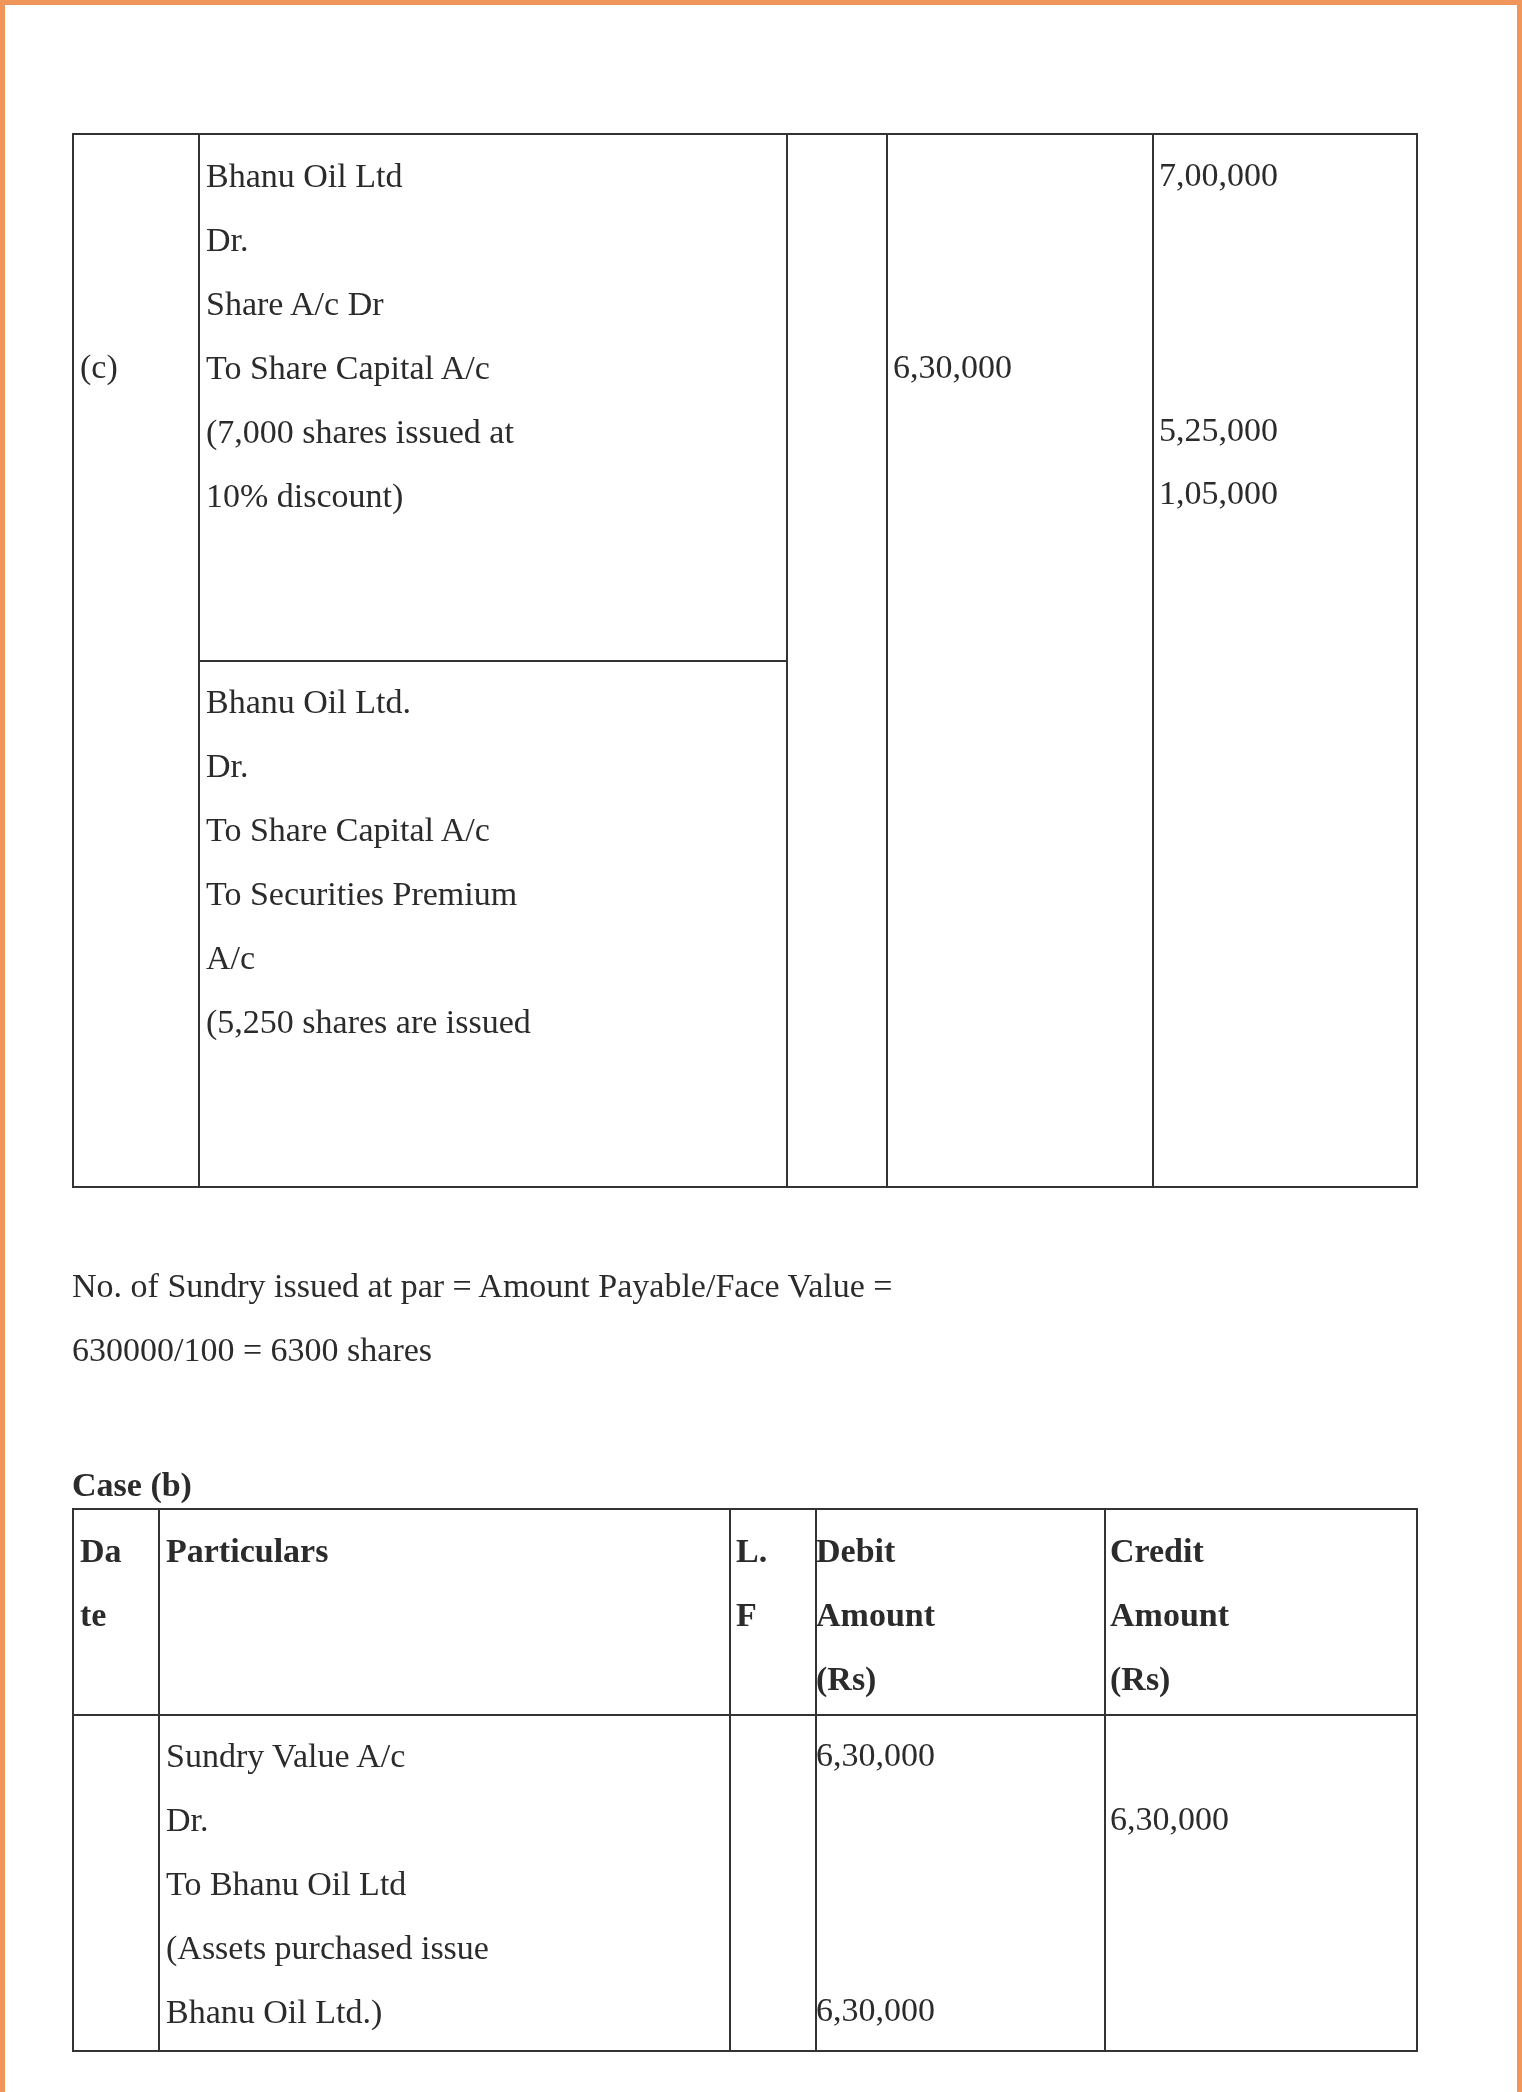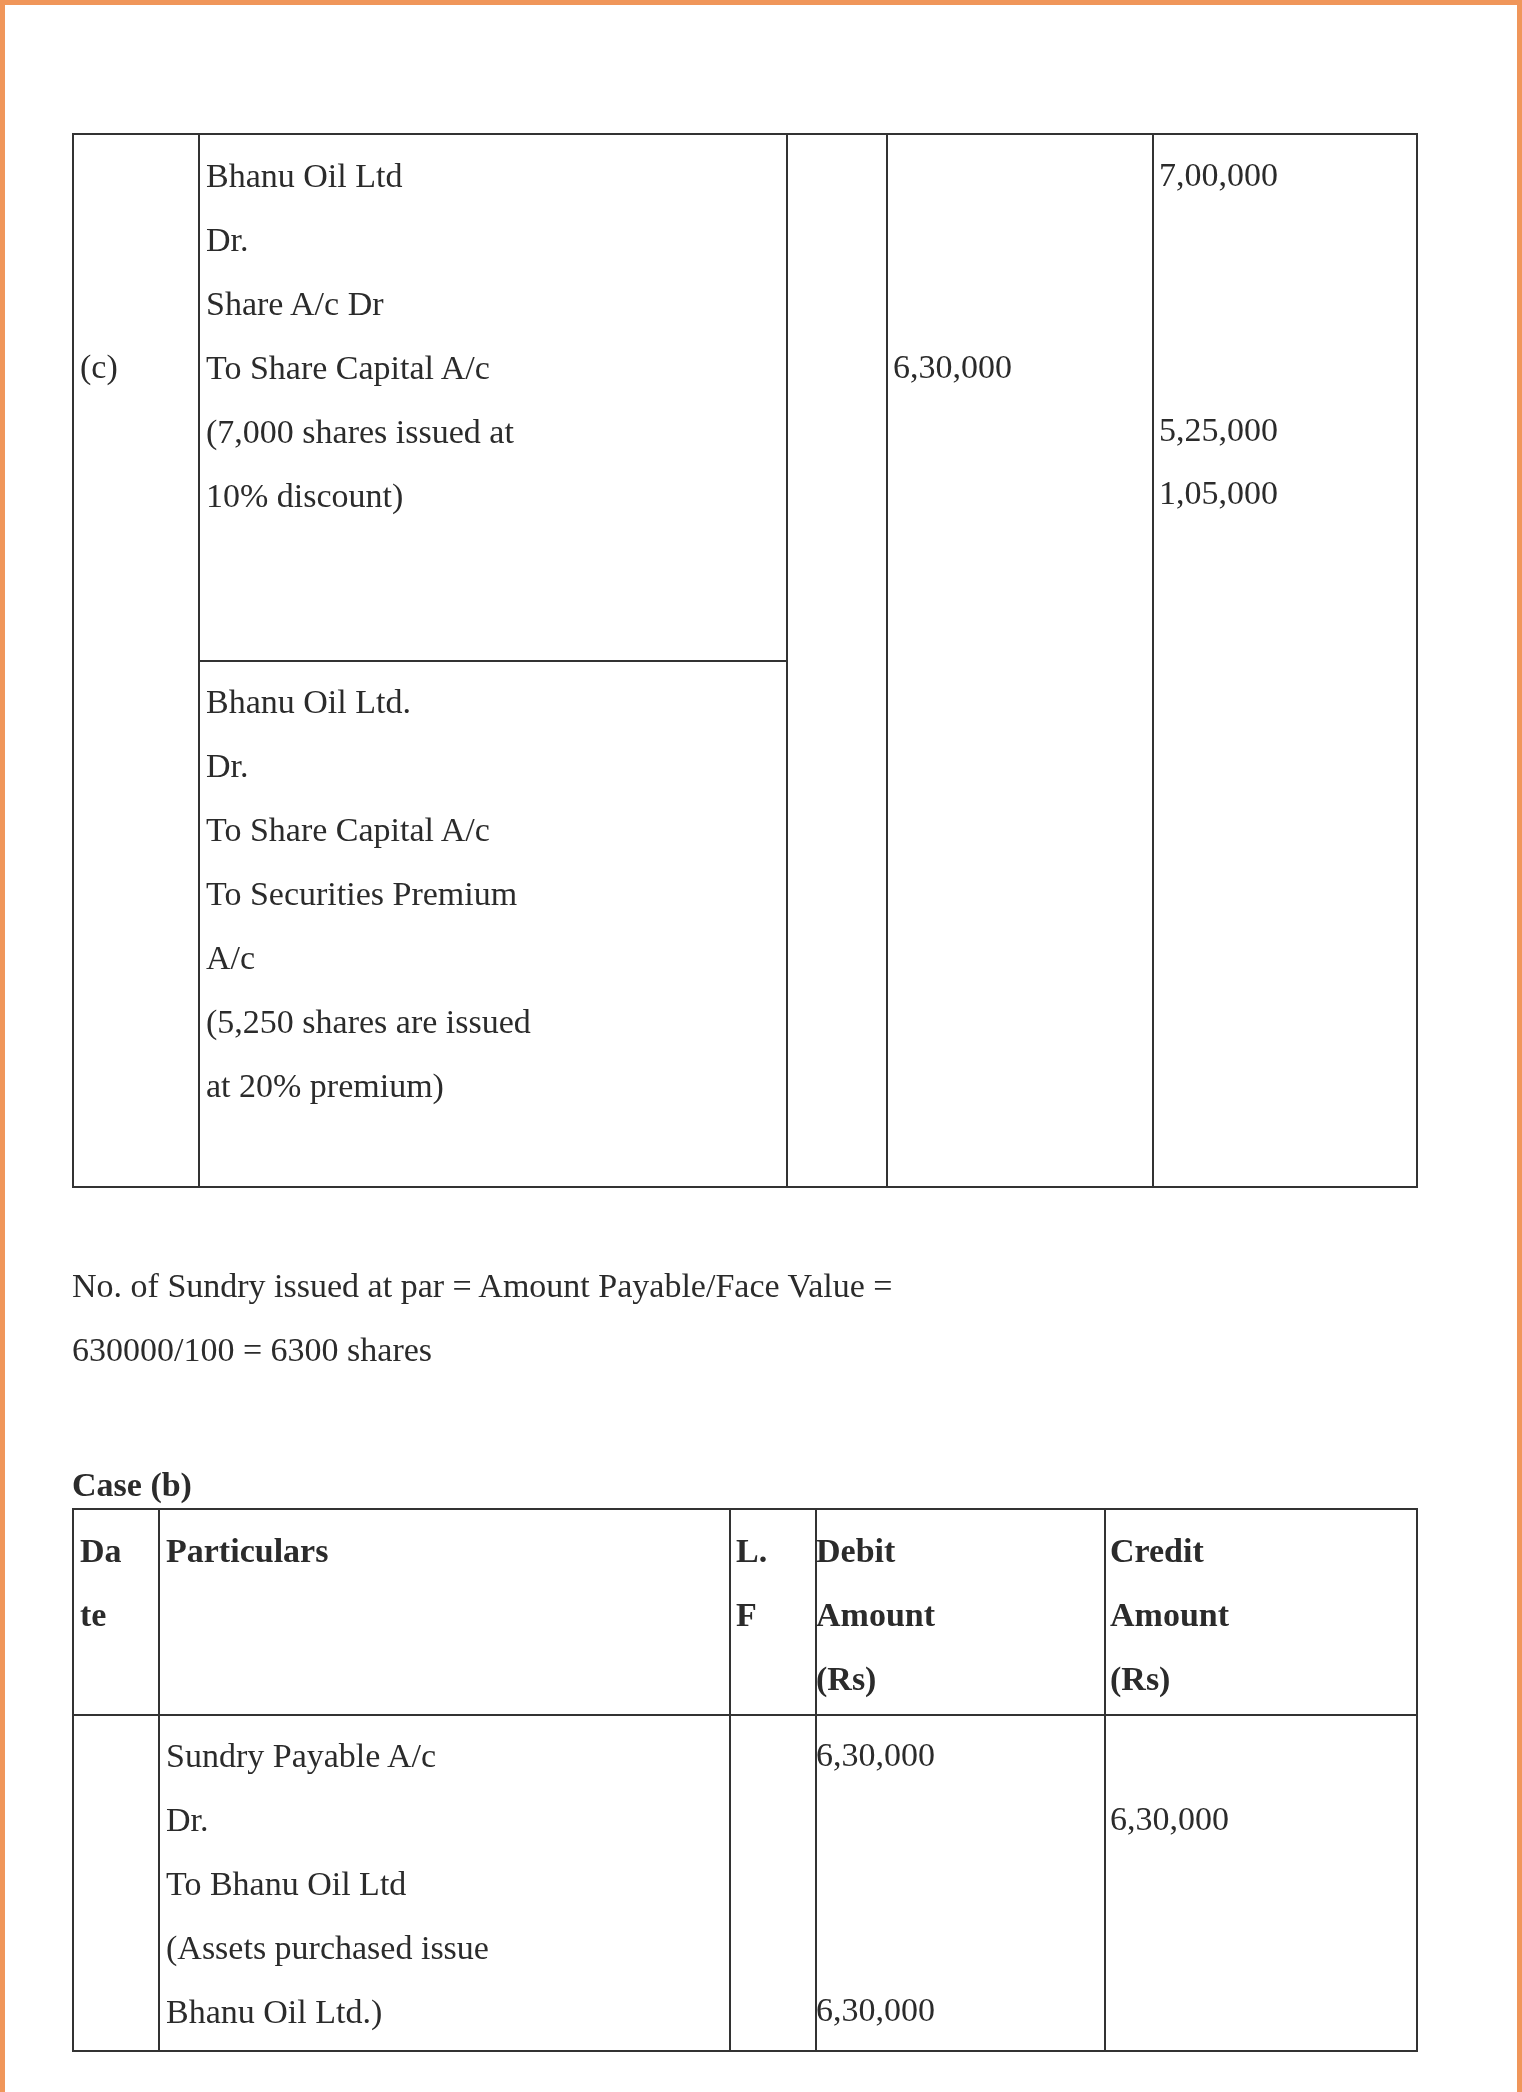--- a/index.html
+++ b/index.html
@@ -70,21 +70,20 @@
   <div class="abs txt" style="left:1159px; top:398px;">5,25,000</div>
   <div class="abs txt" style="left:1159px; top:461px;">1,05,000</div>
 
   <div class="abs" style="left:206px; top:670px;">
     <div class="txt">Bhanu Oil Ltd.</div>
     <div class="txt">Dr.</div>
     <div class="txt">To Share Capital A/c</div>
     <div class="txt">To Securities Premium</div>
     <div class="txt">A/c</div>
     <div class="txt">(5,250 shares are issued</div>
-    <div class="txt">at 20% premium)</div>
   </div>
 </div>
 
 <div class="abs" style="left:72px; top:1254px;">
   <div class="txt">No. of Sundry issued at par = Amount Payable/Face Value =</div>
   <div class="txt">630000/100 = 6300 shares</div>
 </div>
 
 <div class="abs txt bold" style="left:72px; top:1444px;margin-top:9px;">Case (b)</div>
 
@@ -113,21 +112,21 @@
     <div class="txt bold">Amount</div>
     <div class="txt bold">(Rs)</div>
   </div>
   <div class="abs" style="left:1110px; top:1519px;">
     <div class="txt bold">Credit</div>
     <div class="txt bold">Amount</div>
     <div class="txt bold">(Rs)</div>
   </div>
 
   <div class="abs" style="left:166px; top:1724px;">
-    <div class="txt">Sundry Payable A/c</div>
+    <div class="txt">Sundry Value A/c</div>
     <div class="txt">Dr.</div>
     <div class="txt">To Bhanu Oil Ltd</div>
     <div class="txt">(Assets purchased issue</div>
     <div class="txt">Bhanu Oil Ltd.)</div>
   </div>
   <div class="abs txt" style="left:816px; top:1723px;">6,30,000</div>
   <div class="abs txt" style="left:816px; top:1978px;">6,30,000</div>
   <div class="abs txt" style="left:1110px; top:1787px;">6,30,000</div>
 </div>
 

